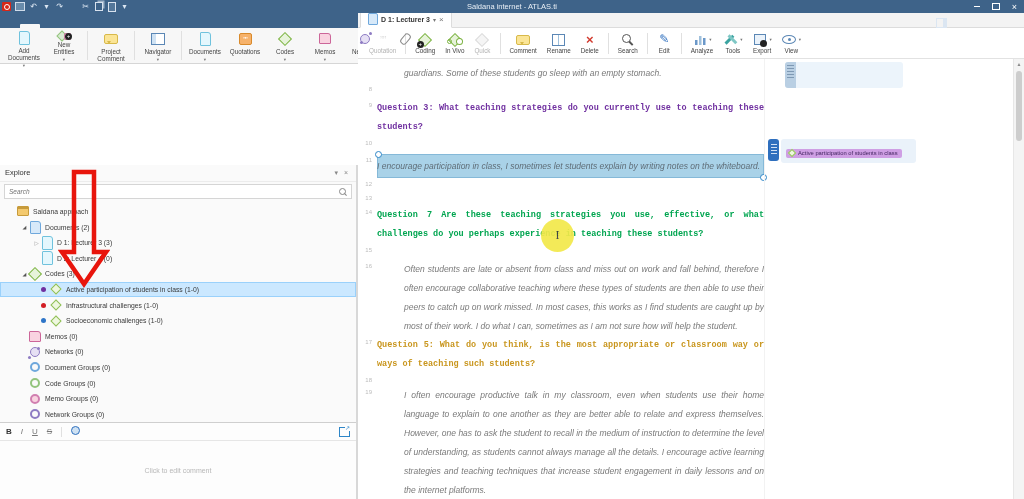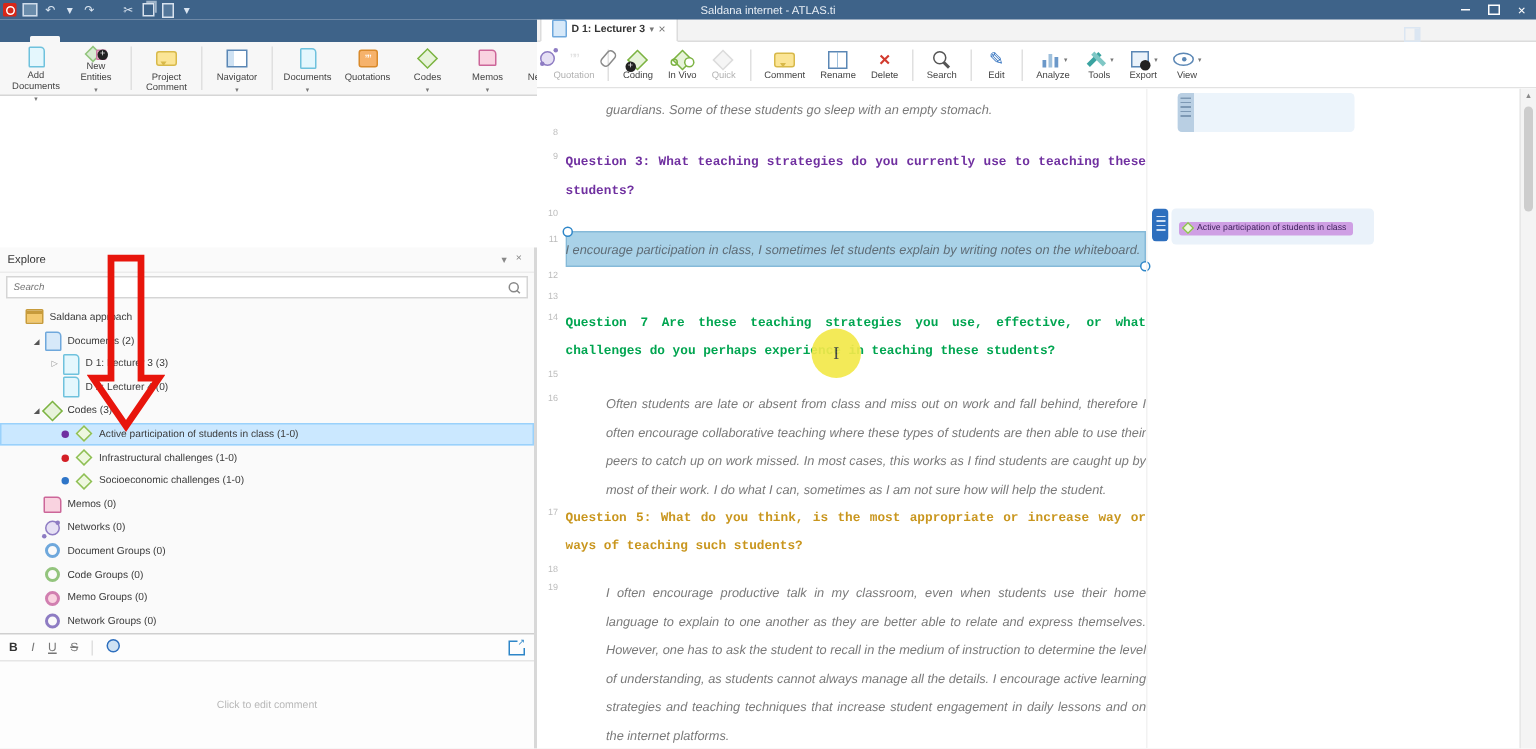--- a/index.html
+++ b/index.html
@@ -615,21 +615,21 @@
               <div class="ltext"></div>
             </div>
 
             <div class="dline t-para">
               <span class="lnum">16</span>
               <div class="ltext">Often students are late or absent from class and miss out on work and fall behind, therefore I often encourage collaborative teaching where these types of students are then able to use their peers to catch up on work missed. In most cases, this works as I find students are caught up by most of their work. I do what I can, sometimes as I am not sure how will help the student.</div>
             </div>
 
             <div class="dline t-question" style="--c: #c9961e;">
               <span class="lnum">17</span>
-              <div class="ltext">Question 5:  What do you think, is the most appropriate or increase way or ways of teaching such students?</div>
+              <div class="ltext">Question 5:  What do you think, is the most appropriate or classroom way or ways of teaching such students?</div>
             </div>
 
             <div class="dline t-blank" style="--h: 12px;">
               <span class="lnum">18</span>
               <div class="ltext"></div>
             </div>
 
             <div class="dline t-para">
               <span class="lnum">19</span>
               <div class="ltext">I often encourage productive talk in my classroom, even when students use their home language to explain to one another as they are better able to relate and express themselves. However, one has to ask the student to recall in the medium of instruction to determine the level of understanding, as students cannot always manage all the details. I encourage active learning strategies and teaching techniques that increase student engagement in daily lessons and on the internet platforms.</div>

